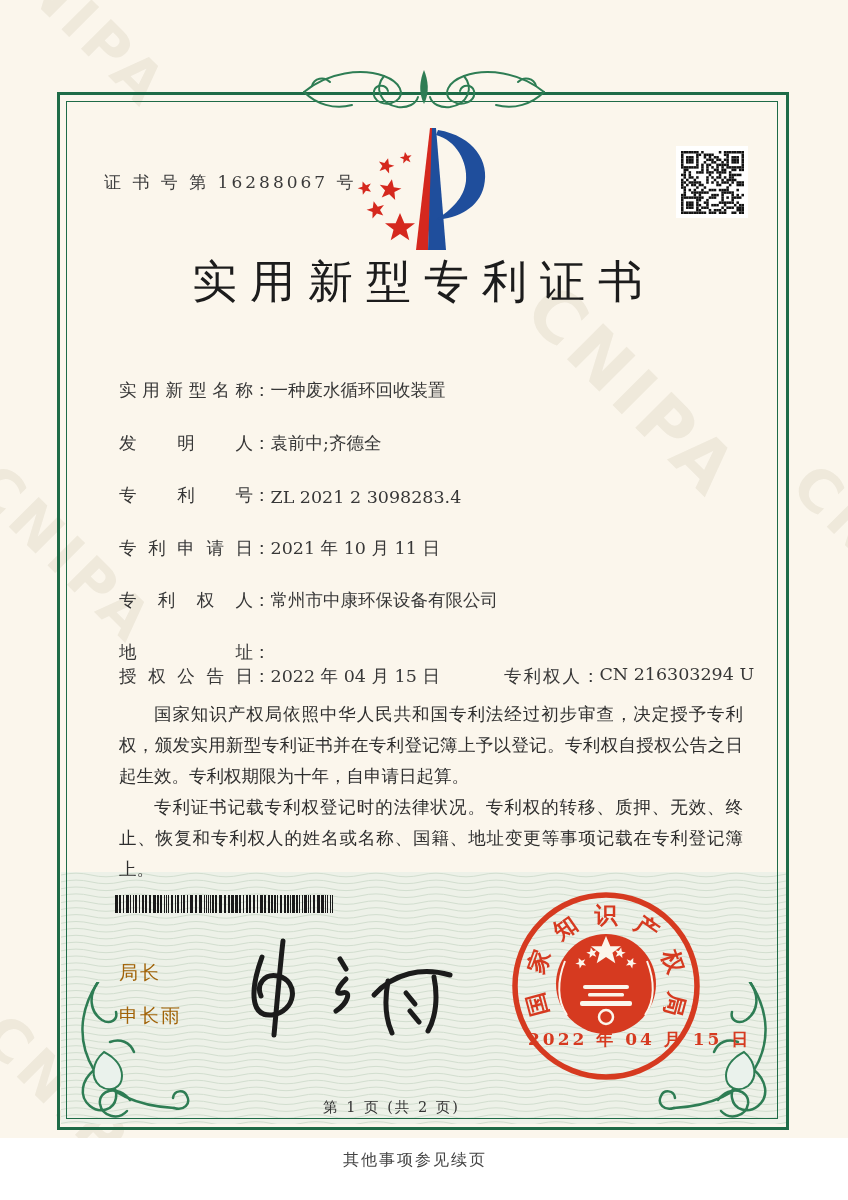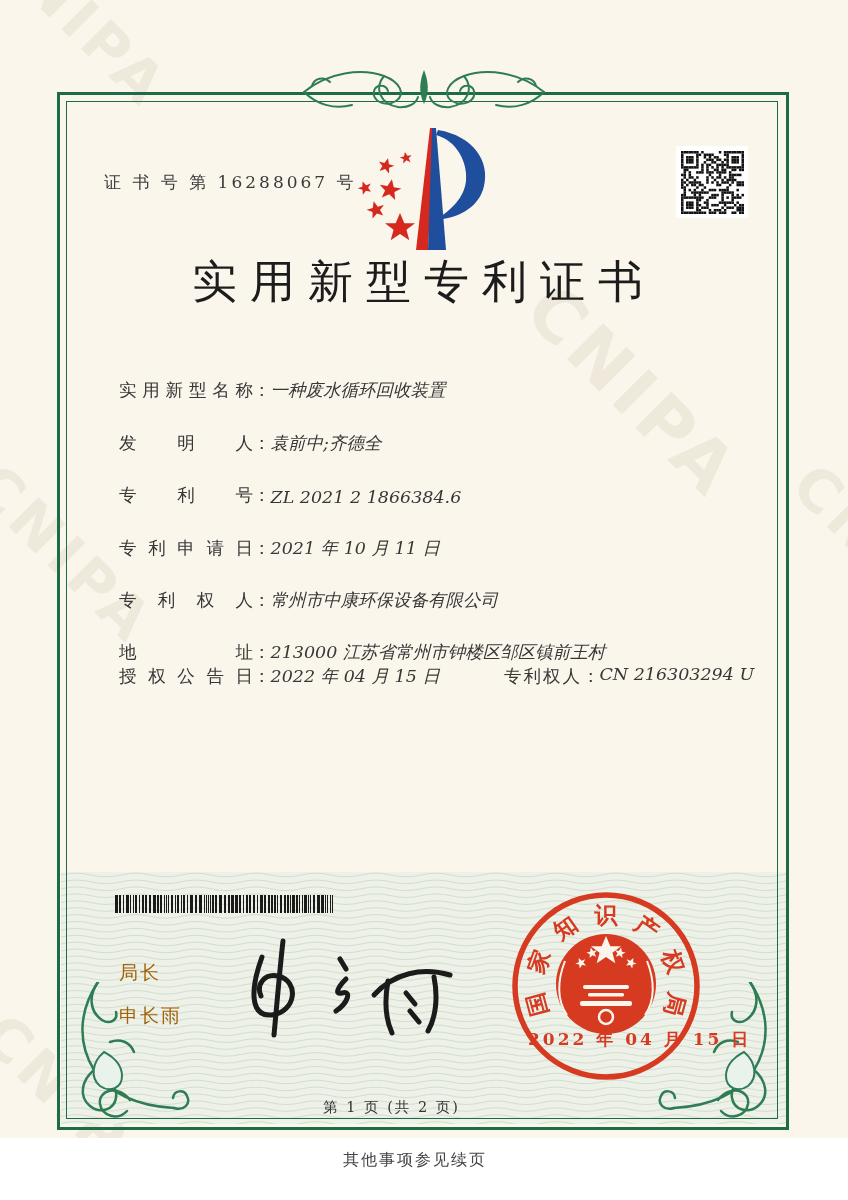--- a/index.html
+++ b/index.html
@@ -14,21 +14,21 @@
       border:1px solid var(--green,#1e6b47);}
   .certno{position:absolute;left:104px;top:140px;font-size:17px;letter-spacing:3px;color:#3a3a3a;margin-top:31px;}
   .logo{position:absolute;left:338px;top:126px;}
   .qrbox{position:absolute;left:676px;top:146px;width:72px;height:72px;background:#fff;
       display:flex;align-items:center;justify-content:center;}
   .title{position:absolute;left:0;top:252px;width:848px;text-align:center;
       font-size:45px;font-weight:400;letter-spacing:13px;color:#1c1c1c;}
   .fields{position:absolute;left:119px;top:350px;width:648px;font-size:17.5px;color:#373737;}
   .frow{display:flex;height:52.4px;align-items:flex-end;}
   .flabel{display:inline-block;width:134px;text-align:justify;text-align-last:justify;}
-  .fval{white-space:nowrap;font-style:italic;}
+  .fval{white-space:nowrap;}
   .grantrow{display:flex;height:46px;}
   .g2{margin-left:64px;display:flex;}
   .g2 .glabel{letter-spacing:2px;}
   .bodytext{position:absolute;left:119px;top:699px;width:624px;font-size:17.5px;
       line-height:31px;text-align:justify;color:#2e2e2e;}
   .bodytext p{margin:0;text-indent:2em;}
   .waveband{position:absolute;left:61px;top:872px;width:725px;height:252px;overflow:hidden;}
   .barcode{position:absolute;left:115px;top:895px;}
   .director{position:absolute;left:119px;top:960px;font-size:19px;color:#a16207;
       font-family:Liberation Sans, sans-serif;}
@@ -498,49 +498,52 @@
         <span class="fval">一种废水循环回收装置</span>
     </div>
     <div class="frow">
       <span class="flabel">发明人</span>
         <span>：</span>
         <span class="fval">袁前中;齐德全</span>
     </div>
     <div class="frow">
       <span class="flabel">专利号</span>
         <span>：</span>
-        <span class="fval">ZL 2021 2 1866384.6</span>
+        <span class="fval">ZL 2021 2 3098283.4</span>
     </div>
     <div class="frow">
       <span class="flabel">专利申请日</span>
         <span>：</span>
         <span class="fval">2021 年 10 月 11 日</span>
     </div>
     <div class="frow">
       <span class="flabel">专利权人</span>
         <span>：</span>
         <span class="fval">常州市中康环保设备有限公司</span>
     </div>
     <div class="frow">
       <span class="flabel">地址</span>
         <span>：</span>
-        <span class="fval">213000 江苏省常州市钟楼区邹区镇前王村</span>
     </div>
     <div class="grantrow">
       <span class="flabel">授权公告日</span>
         <span>：</span>
         <span class="fval">2022 年 04 月 15 日</span>
       <span class="g2">
         <span class="glabel">专利权人</span>
           <span>：</span>
           <span class="fval">CN 216303294 U</span>
       </span>
     </div>
   </div>
 
+  <div class="bodytext">
+    <p>国家知识产权局依照中华人民共和国专利法经过初步审查，决定授予专利权，颁发实用新型专利证书并在专利登记簿上予以登记。专利权自授权公告之日起生效。专利权期限为十年，自申请日起算。</p>
+    <p>专利证书记载专利权登记时的法律状况。专利权的转移、质押、无效、终止、恢复和专利权人的姓名或名称、国籍、地址变更等事项记载在专利登记簿上。</p>
+  </div>
 
   <div class="barcode">
     <svg id="bars" width="224" height="18">
         <rect x="0" y="0" width="3" height="18" fill="#1a1a1a"></rect>
         <rect x="4" y="0" width="2" height="18" fill="#1a1a1a"></rect>
         <rect x="8" y="0" width="1" height="18" fill="#1a1a1a"></rect>
         <rect x="11" y="0" width="3" height="18" fill="#1a1a1a"></rect>
         <rect x="15" y="0" width="1" height="18" fill="#1a1a1a"></rect>
         <rect x="18" y="0" width="1" height="18" fill="#1a1a1a"></rect>
         <rect x="20" y="0" width="2" height="18" fill="#1a1a1a"></rect>

